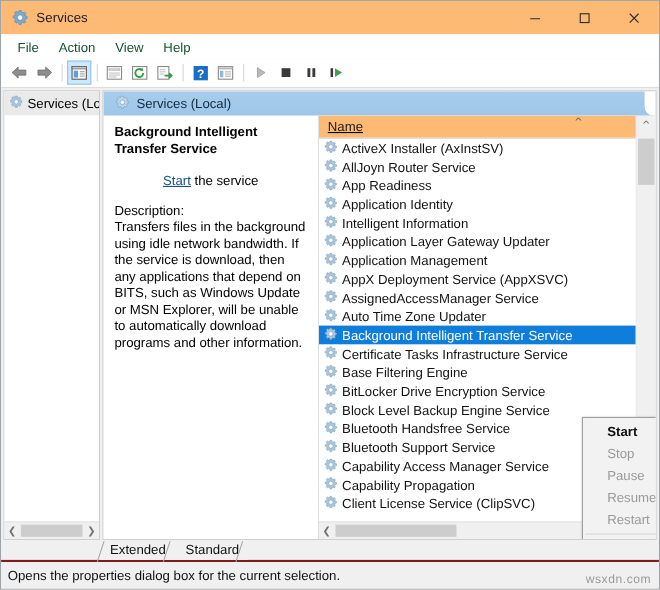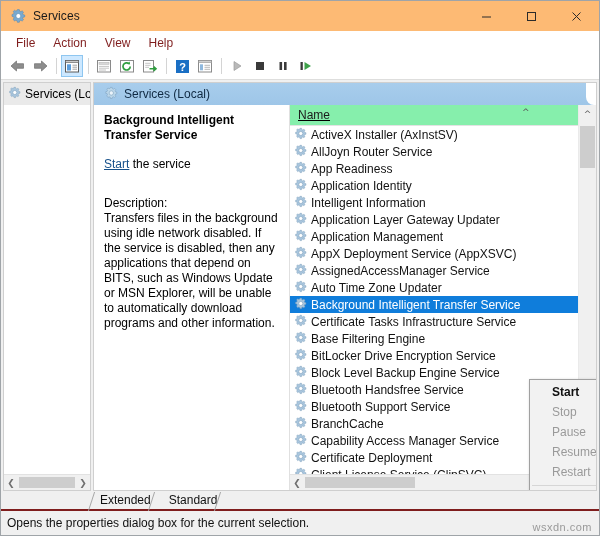--- a/index.html
+++ b/index.html
@@ -68,21 +68,21 @@
     height: 21px;
     background: #ffffff;
     display: flex;
     align-items: center;
     padding-left: 6px;
     flex: none;
   }
   .menu-item {
     padding: 2px 9px;
     font-size: 12px;
-    color: #7f1d1d;
+    color: #14532d;
   }
 
   
   .toolbar {
     height: 26px;
     background: #ffffff;
     display: flex;
     align-items: center;
     padding-left: 5px;
     flex: none;
@@ -217,22 +217,23 @@
   .svc-title {
     font-weight: bold;
     font-size: 12px;
     line-height: 15px;
     color: #000;
     margin-bottom: 13px;
   }
   .svc-action {
     font-size: 12px;
     line-height: 16px;
-    margin-bottom: 24px;
+    margin-bottom: 12px;
     color: #000;
+    text-align: center;
   }
   .svc-action a {
     color: #16508a;
     text-decoration: underline;
   }
   .desc-label {
     font-size: 12px;
     line-height: 15px;
   }
   .desc-text {
@@ -247,21 +248,21 @@
     flex-direction: column;
     overflow: hidden;
     position: relative;
   }
   .col-header {
     height: 20px;
     border-bottom: 1px solid #e3e3e3;
     display: flex;
     align-items: center;
     flex: none;
-    background: #86efac;
+    background: #fdba74;
     position: relative;
     text-decoration: underline;
   }
   .col-header .col-name {
     padding-left: 8px;
     font-size: 12px;
     color: #1b1b1b;
     flex: 1;
   }
   .sort-caret {
@@ -599,21 +600,21 @@
       </div>
 
       <div class="pane-body">
 
         <div class="desc-col">
           <div class="svc-title">Background Intelligent Transfer Service</div>
           <div class="svc-action">
             <a href="#">Start</a><span> the service</span>
           </div>
           <div class="desc-label">Description:</div>
-          <div class="desc-text">Transfers files in the background using idle network disabled. If the service is disabled, then any applications that depend on BITS, such as Windows Update or MSN Explorer, will be unable to automatically download programs and other information.</div>
+          <div class="desc-text">Transfers files in the background using idle network bandwidth. If the service is download, then any applications that depend on BITS, such as Windows Update or MSN Explorer, will be unable to automatically download programs and other information.</div>
         </div>
 
         <div class="list-col">
           <div class="col-header">
             <div class="col-name">Name</div>
             <div class="sort-caret">^</div>
           </div>
           <div class="rows">
               <div class="row">
                 <span class="ic"><svg width="13" height="13" viewBox="0 0 16 16">
@@ -768,39 +769,30 @@
                   </svg></span>
                 <span>Bluetooth Support Service</span>
               </div>
               <div class="row">
                 <span class="ic"><svg width="13" height="13" viewBox="0 0 16 16">
                     <g fill="#a9c6de" stroke="#7e9fbb" stroke-width=".6">
                       <path d="M7.4 1.6h1.9l.3 1.5 1.3.55 1.25-.85 1.35 1.35-.85 1.25.55 1.3 1.5.3v1.9l-1.5.3-.55 1.3.85 1.25-1.35 1.35-1.25-.85-1.3.55-.3 1.5H7.4l-.3-1.5-1.3-.55-1.25.85L3.2 11.2l.85-1.25-.55-1.3-1.5-.3v-1.9l1.5-.3.55-1.3L3.2 3.6l1.35-1.35 1.25.85 1.3-.55z"></path>
                     </g>
                     <circle cx="8.35" cy="8" r="2.5" fill="#ffffff" stroke="#7e9fbb" stroke-width=".7"></circle>
                   </svg></span>
-                <span>BranchCache</span>
-              </div>
-              <div class="row">
-                <span class="ic"><svg width="13" height="13" viewBox="0 0 16 16">
-                    <g fill="#a9c6de" stroke="#7e9fbb" stroke-width=".6">
-                      <path d="M7.4 1.6h1.9l.3 1.5 1.3.55 1.25-.85 1.35 1.35-.85 1.25.55 1.3 1.5.3v1.9l-1.5.3-.55 1.3.85 1.25-1.35 1.35-1.25-.85-1.3.55-.3 1.5H7.4l-.3-1.5-1.3-.55-1.25.85L3.2 11.2l.85-1.25-.55-1.3-1.5-.3v-1.9l1.5-.3.55-1.3L3.2 3.6l1.35-1.35 1.25.85 1.3-.55z"></path>
-                    </g>
-                    <circle cx="8.35" cy="8" r="2.5" fill="#ffffff" stroke="#7e9fbb" stroke-width=".7"></circle>
-                  </svg></span>
                 <span>Capability Access Manager Service</span>
               </div>
               <div class="row">
                 <span class="ic"><svg width="13" height="13" viewBox="0 0 16 16">
                     <g fill="#a9c6de" stroke="#7e9fbb" stroke-width=".6">
                       <path d="M7.4 1.6h1.9l.3 1.5 1.3.55 1.25-.85 1.35 1.35-.85 1.25.55 1.3 1.5.3v1.9l-1.5.3-.55 1.3.85 1.25-1.35 1.35-1.25-.85-1.3.55-.3 1.5H7.4l-.3-1.5-1.3-.55-1.25.85L3.2 11.2l.85-1.25-.55-1.3-1.5-.3v-1.9l1.5-.3.55-1.3L3.2 3.6l1.35-1.35 1.25.85 1.3-.55z"></path>
                     </g>
                     <circle cx="8.35" cy="8" r="2.5" fill="#ffffff" stroke="#7e9fbb" stroke-width=".7"></circle>
                   </svg></span>
-                <span>Certificate Deployment</span>
+                <span>Capability Propagation</span>
               </div>
               <div class="row">
                 <span class="ic"><svg width="13" height="13" viewBox="0 0 16 16">
                     <g fill="#a9c6de" stroke="#7e9fbb" stroke-width=".6">
                       <path d="M7.4 1.6h1.9l.3 1.5 1.3.55 1.25-.85 1.35 1.35-.85 1.25.55 1.3 1.5.3v1.9l-1.5.3-.55 1.3.85 1.25-1.35 1.35-1.25-.85-1.3.55-.3 1.5H7.4l-.3-1.5-1.3-.55-1.25.85L3.2 11.2l.85-1.25-.55-1.3-1.5-.3v-1.9l1.5-.3.55-1.3L3.2 3.6l1.35-1.35 1.25.85 1.3-.55z"></path>
                     </g>
                     <circle cx="8.35" cy="8" r="2.5" fill="#ffffff" stroke="#7e9fbb" stroke-width=".7"></circle>
                   </svg></span>
                 <span>Client License Service (ClipSVC)</span>
               </div>

